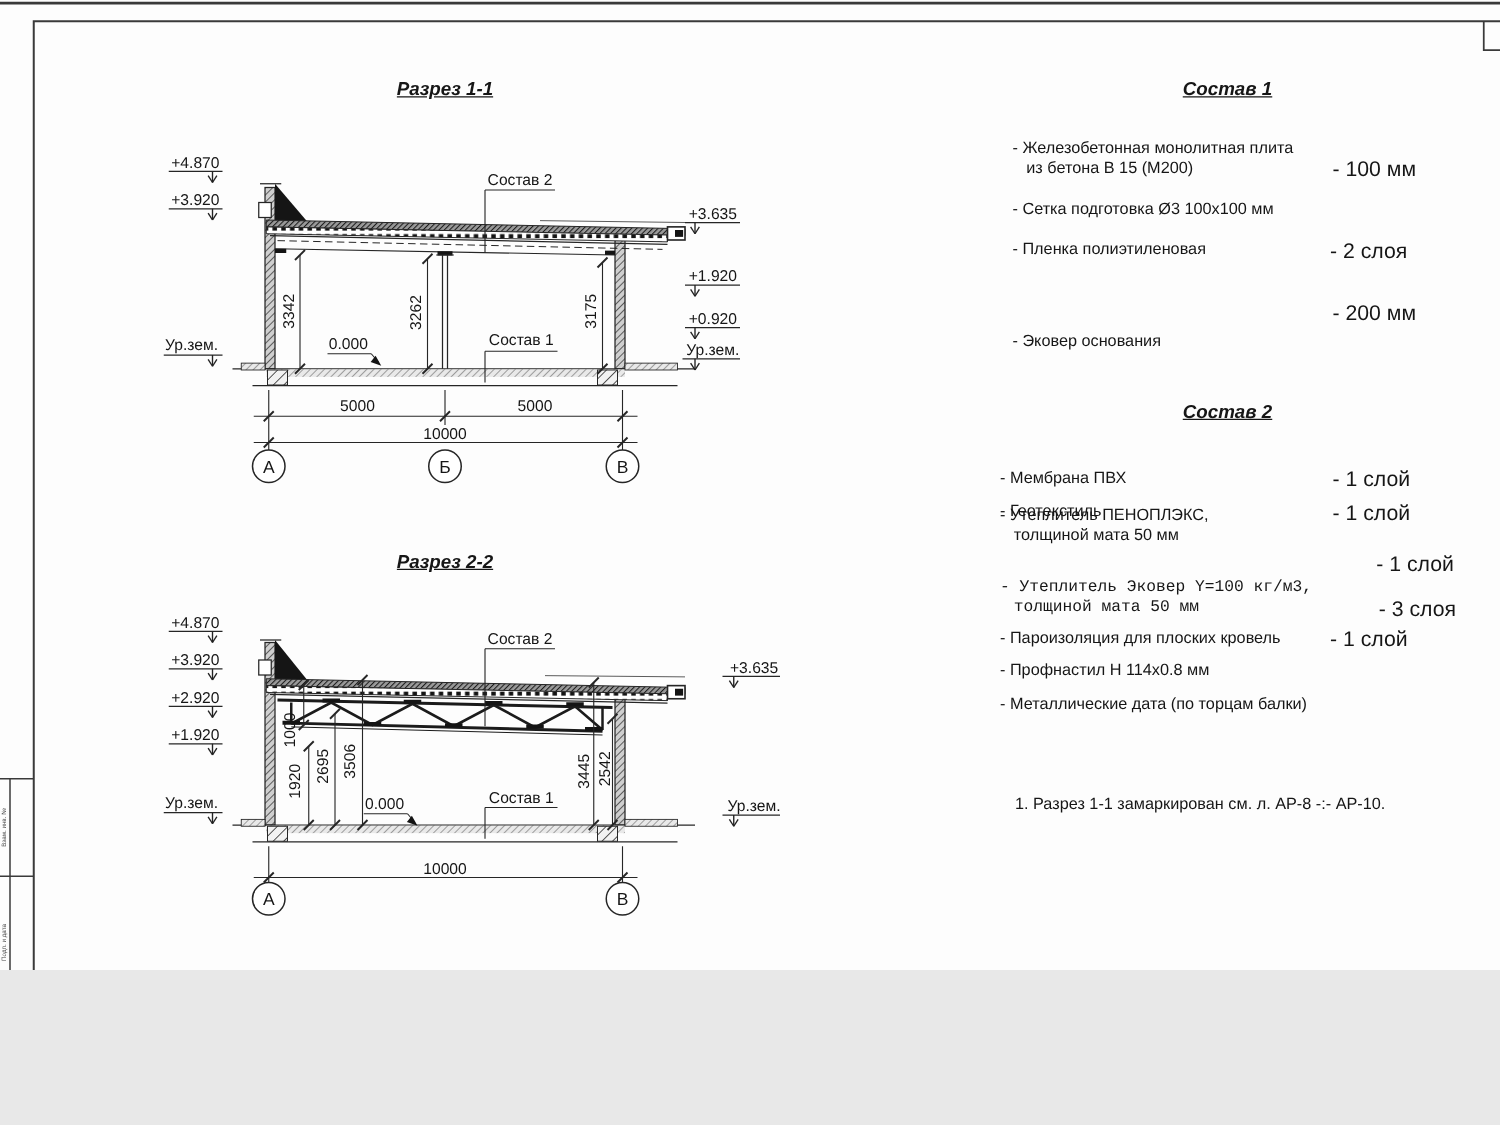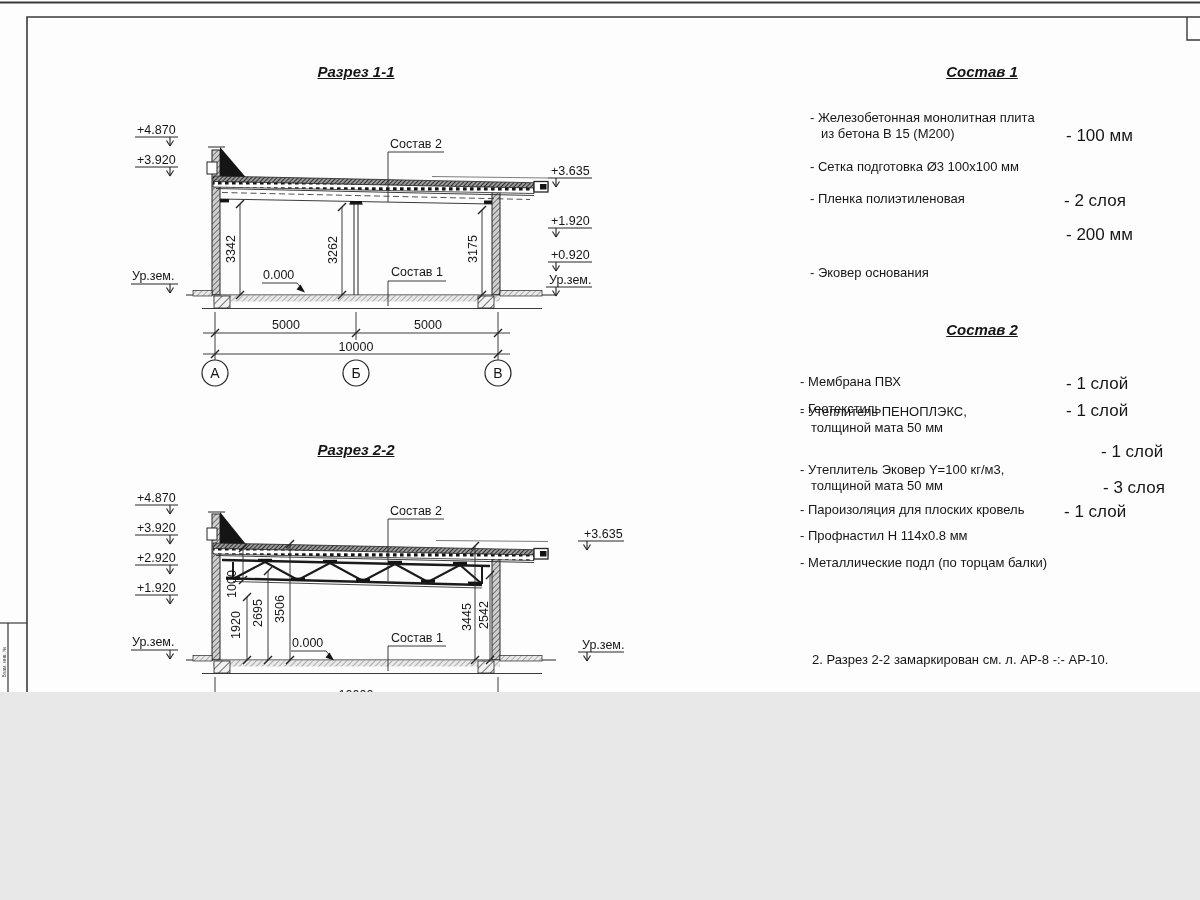--- a/index.html
+++ b/index.html
@@ -1,16 +1,16 @@
 <!DOCTYPE html>
 <html><head>
 <meta charset="utf-8">
 <style>
   html,body{margin:0;padding:0;background:#e8e8e8;}
-  .sheet{position:relative;width:1200px;height:692px;background:#fdfdfd;overflow:hidden;
+  .sheet{position:relative;width:1200px;height:776px;background:#fdfdfd;overflow:hidden;
          font-family:"Liberation Sans",sans-serif;color:#161616;}
   svg{position:absolute;left:0;top:0;}
   .t{position:absolute;font-size:12.5px;white-space:nowrap;line-height:14px;}
   .lbl{position:absolute;font-size:13px;line-height:15.5px;white-space:pre-line;
        padding-left:11px;text-indent:-11px;max-width:275px;}
   .val{position:absolute;font-size:17px;white-space:nowrap;}
   .ttl{position:absolute;font-size:15px;font-weight:bold;font-style:italic;
        text-decoration:underline;transform:translateX(-50%);white-space:nowrap;}
   .cx{transform:translateX(-50%);}
   .rot{position:absolute;font-size:12.5px;white-space:nowrap;
@@ -321,38 +321,38 @@
 <div class="t" style="left:584px;top:527px;">+3.635</div>
 <div class="t" style="left:582px;top:638px;">Ур.зем.</div>
 
 <div class="ttl" style="left:982px;top:63px;">Состав 1</div>
 <div class="lbl" style="left:810px;top:110px;">- Железобетонная  монолитная плита
 из бетона В 15 (М200)</div>
 <div class="val" style="left:1066px;top:126px;">- 100 мм</div>
 <div class="lbl" style="left:810px;top:159px;">- Сетка подготовка Ø3 100х100 мм</div>
 <div class="lbl" style="left:810px;top:191px;">- Пленка полиэтиленовая</div>
 <div class="val" style="left:1064px;top:191px;">- 2 слоя</div>
-<div class="val" style="left:1066px;top:225px;text-align:right;">- 200 мм</div>
+<div class="val" style="left:1066px;top:241px;text-align:right;">- 200 мм</div>
 <div class="lbl" style="left:810px;top:265px;">- Эковер основания</div>
 
 <div class="ttl" style="left:982px;top:321px;">Состав 2</div>
 <div class="lbl" style="left:800px;top:374px;">- Мембрана ПВХ</div>
 <div class="val" style="left:1066px;top:374px;">- 1 слой</div>
 <div class="lbl" style="left:800px;top:401px;">- Геотекстиль</div>
 <div class="val" style="left:1066px;top:401px;">- 1 слой</div>
 <div class="lbl" style="left:800px;top:404px;">- Утеплитель ПЕНОПЛЭКС,
 толщиной мата 50 мм</div>
 <div class="val" style="left:1101px;top:442px;">- 1 слой</div>
-<div class="lbl" style="left:800px;top:462px;">- Утеплитель Эковер Y=100 кг/м3,
+<div class="lbl" style="left:800px;top:462px;font-family:Liberation Mono, monospace;">- Утеплитель Эковер Y=100 кг/м3,
 толщиной мата 50 мм</div>
 <div class="val" style="left:1103px;top:478px;">- 3 слоя</div>
 <div class="lbl" style="left:800px;top:502px;">- Пароизоляция для плоских кровель</div>
 <div class="val" style="left:1064px;top:502px;">- 1 слой</div>
 <div class="lbl" style="left:800px;top:528px;">- Профнастил Н 114х0.8 мм</div>
-<div class="lbl" style="left:800px;top:555px;">- Металлические подл (по торцам балки)</div>
-
-<div class="note" style="left:812px;top:652px;">2. Разрез 2-2 замаркирован см. л. АР-8 -:- АР-10.</div>
+<div class="lbl" style="left:800px;top:555px;">- Металлические дата (по торцам балки)</div>
+
+<div class="note" style="left:812px;top:635px;">1. Разрез 1-1 замаркирован см. л. АР-8 -:- АР-10.</div>
 
 <div class="rotf" style="left:4px;top:662px;">Взам. инв. №</div>
 <div class="rotf" style="left:4px;top:754px;">Подп. и дата</div>
 <div class="rotf" style="left:4px;top:844px;">Инв. № подл.</div>
 
 </div>
 
 </body></html>

